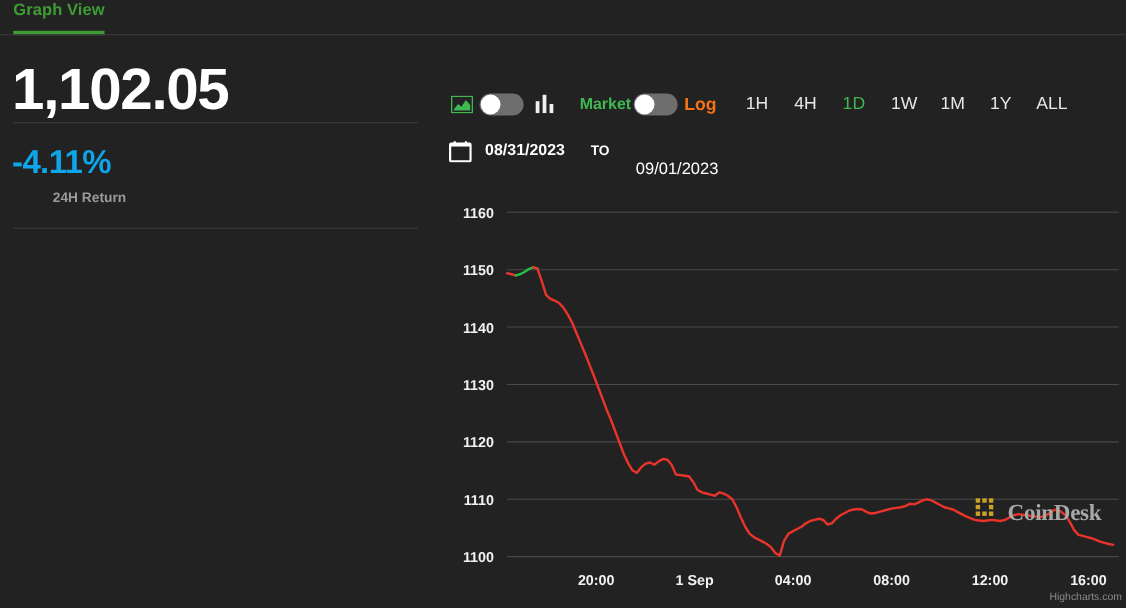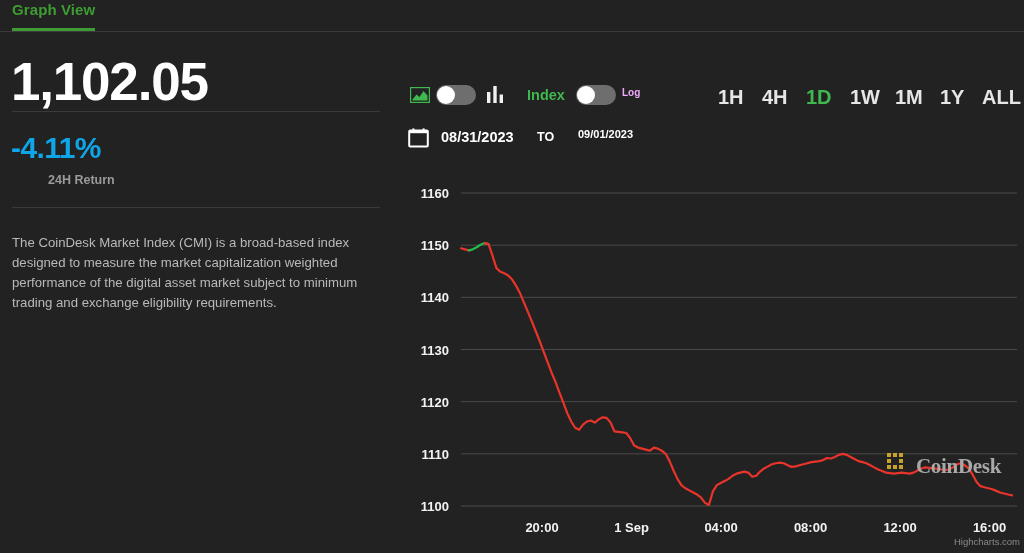--- a/index.html
+++ b/index.html
@@ -61,37 +61,37 @@
   }
   .tg1 { left:36px; top:3px; }
   .icon-bar { position:absolute; left:86px; top:4px; width:18px; height:17px; }
 
   .linear-label {
     position:absolute; left:127px; top:5px; font-size:14.5px;
     font-weight:bold; color:#3fb850;
   }
   .tg2 { left:176px; top:3px; }
   .log-label {
-    position:absolute; left:222px; top:5px; font-size:10px;
-    font-weight:bold; color:#f0abfc;
+    position:absolute; left:222px; top:5px; font-size:16px;
+    font-weight:bold; color:#f97316;
   }
 
   .ranges { position:absolute; left:278px; top:4px; height:22px; }
   .range {
-    position:absolute; top:0; font-size:20px; font-weight:bold;
-    color:#e6e6e6; cursor:pointer; white-space:nowrap;margin-left:40px;
+    position:absolute; top:0; font-size:16px; font-weight:normal;
+    color:#e6e6e6; cursor:pointer; white-space:nowrap;
   }
   .range.active { color:#3fb850; }
 
   
   .daterow { position:absolute; left:408px; top:126px; height:24px; }
   .cal-icon { position:absolute; left:0px; top:2px; width:21px; height:20px; }
   .date-from { position:absolute; left:33px; top:3px; font-size:14.5px; font-weight:bold; color:#ffffff; }
   .date-to-word { position:absolute; left:129px; top:4px; font-size:12.5px; font-weight:bold; color:#ffffff; }
-  .date-to { position:absolute; left:170px; top:2px; font-size:11px; font-weight:bold; color:#ffffff; }
+  .date-to { position:absolute; left:170px; top:19px; font-size:15px; font-weight:normal; color:#ffffff; }
 
   
   .chart { position:absolute; left:400px; top:170px; width:624px; height:383px; }
   .chart svg { display:block; }
   .ylab { font-size:13px; font-weight:bold; fill:#f2f2f2; text-anchor:end; font-family:"Liberation Sans", sans-serif; }
   .xlab { font-size:13px; font-weight:bold; fill:#f2f2f2; text-anchor:middle; font-family:"Liberation Sans", sans-serif; }
   .credit { font-size:9.5px; fill:#8a8a8a; text-anchor:end; font-family:"Liberation Sans", sans-serif; }
 
   .watermark { position:absolute; left:886px; top:452px; height:28px; display:flex; align-items:center; gap:6px; }
   .wm-text { font-size:21px; font-weight:bold; color:#a8a8a8; letter-spacing:-.3px;font-family:Liberation Serif, serif; }
@@ -106,21 +106,20 @@
     <div class="tab-underline"></div>
     <div class="tabbar-rule"></div>
   </div>
 
   <div class="left">
     <div class="price">1,102.05</div>
     <div class="rule-a"></div>
     <div class="change">-4.11%</div>
     <div class="change-label">24H Return</div>
     <div class="rule-b"></div>
-    <div class="desc">The CoinDesk Market Index (CMI) is a broad-based index designed to measure the market capitalization weighted performance of the digital asset market subject to minimum trading and exchange eligibility requirements.</div>
   </div>
 
   <div class="controls">
     <div class="ctl-row1">
 
       <span class="icon-line">
         <svg width="20" height="16" viewBox="0 0 20 16">
           <rect x="0.5" y="0.5" width="19" height="15" fill="none" stroke="#3fb850" stroke-width="1.4"></rect>
           <path d="M2.5 12.5 L6.5 7.5 L9.5 10 L13.5 4 L17.5 8.5 L17.5 13.5 L2.5 13.5 Z" fill="#3fb850"></path>
         </svg>
@@ -131,21 +130,21 @@
       </span>
 
       <span class="icon-bar">
         <svg width="18" height="17" viewBox="0 0 18 17">
           <rect x="1" y="6" width="3.4" height="11" fill="#f0f0f0"></rect>
           <rect x="7.3" y="0" width="3.4" height="17" fill="#f0f0f0"></rect>
           <rect x="13.6" y="8.5" width="3.4" height="8.5" fill="#f0f0f0"></rect>
         </svg>
       </span>
 
-      <span class="linear-label">Index</span>
+      <span class="linear-label">Market</span>
 
       <span class="toggle tg2">
         <span class="knob"></span>
       </span>
 
       <span class="log-label">Log</span>
 
       <span class="ranges">
         <span class="range" style="left:0px">1H</span>
         <span class="range" style="left:44px">4H</span>

